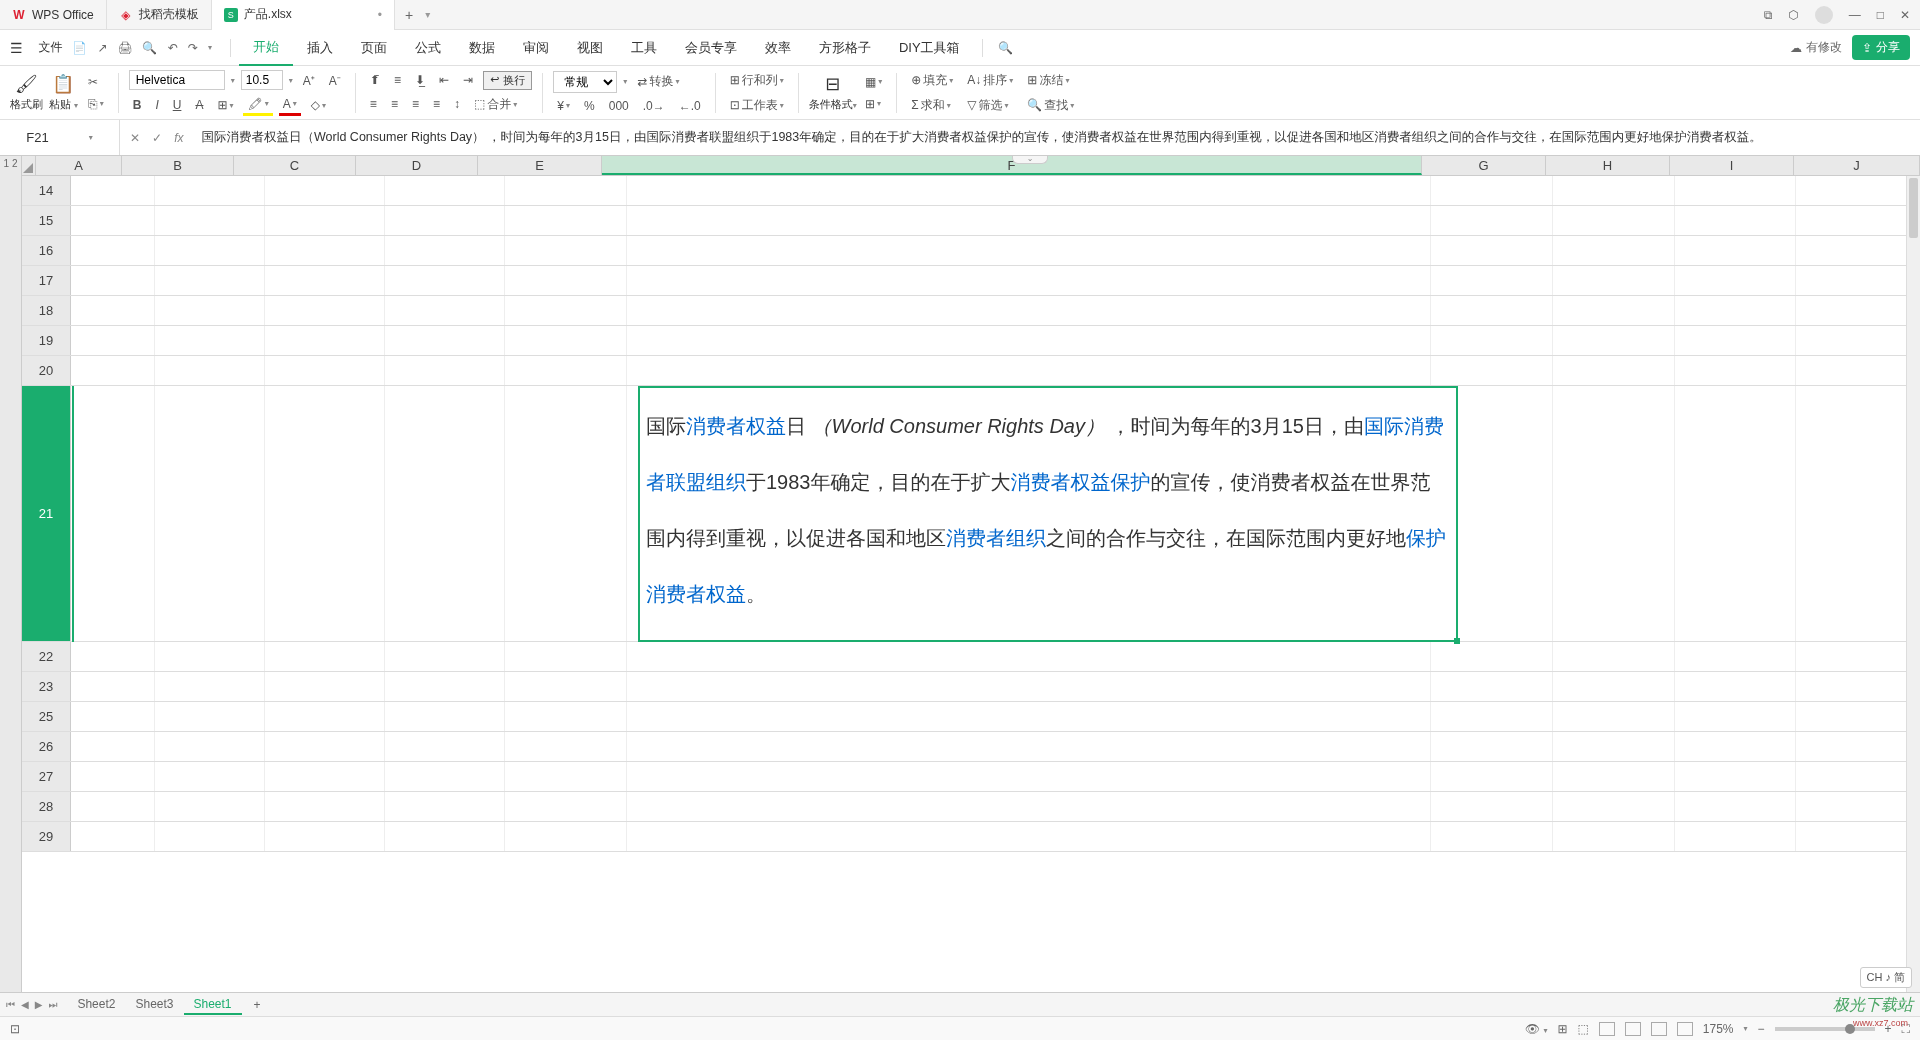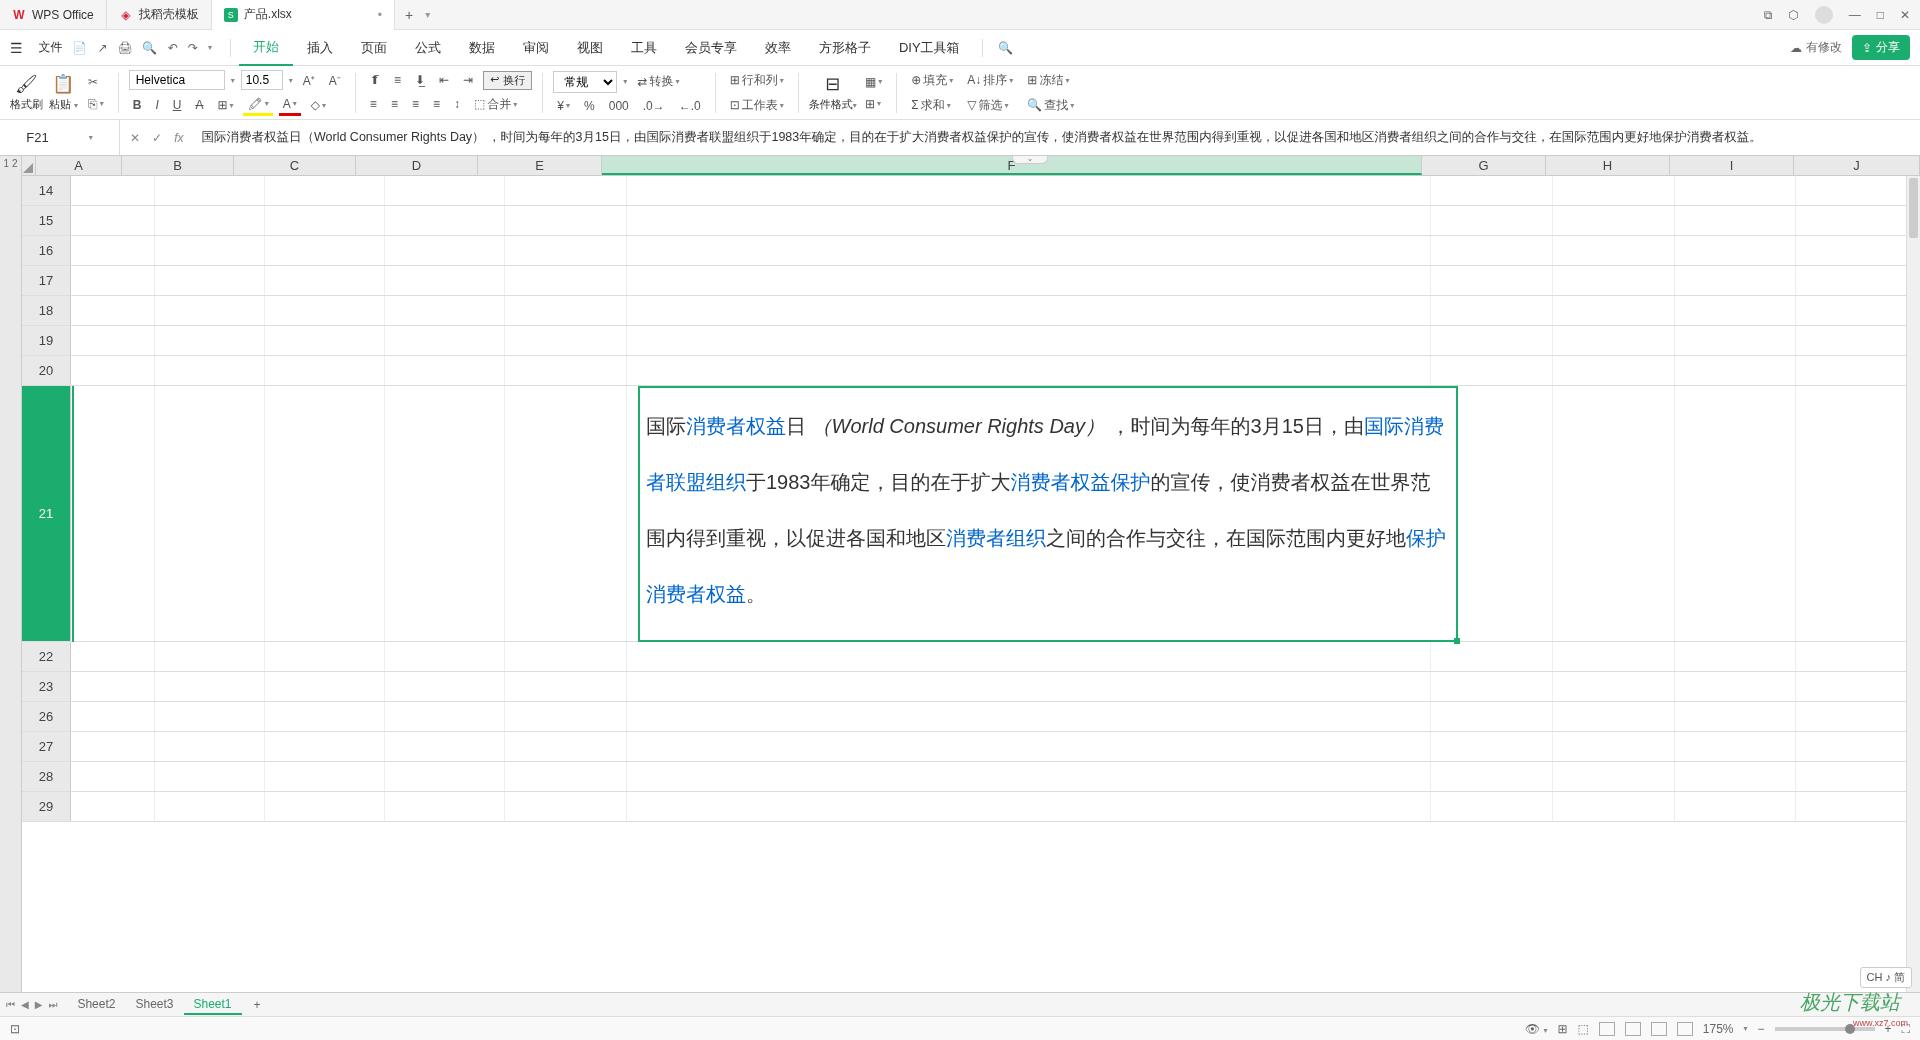--- a/index.html
+++ b/index.html
@@ -79,21 +79,21 @@
 
 
 .status-bar { height: 24px; display: flex; align-items: center; padding: 0 10px; gap: 12px; border-top: 1px solid #ddd; background: #f9f9f9; font-size: 12px; color: #666; }
 .status-right { margin-left: auto; display: flex; align-items: center; gap: 10px; }
 .zoom-slider { width: 100px; height: 4px; background: #ccc; position: relative; }
 .zoom-slider::after { content:''; position:absolute; left:70%; top:-3px; width:10px; height:10px; background:#888; border-radius:50%; }
 .view-btn { width:16px; height:14px; border:1px solid #aaa; }
 
 
 .ime-badge { position:absolute; right:8px; bottom:52px; background:#fff; border:1px solid #ccc; padding:2px 6px; font-size:11px; border-radius:3px; color:#555; }
-.watermark { position:absolute; right:20px; bottom:24px; font-size:20px; color:#4aa564; font-style:italic; }
+.watermark { position:absolute; right:7px; bottom:24px; font-size:16px; color:#4aa564; font-style:italic; }
 .watermark2 { position:absolute; right:12px; bottom:12px; font-size:9px; color:#b44; }
 
 .vscroll { position:absolute; right:0; top:20px; bottom:0; width:14px; background:#f0f0f0; border-left:1px solid #ddd; }
 .vscroll-thumb { position:absolute; top:2px; left:2px; right:2px; height:60px; background:#ccc; border-radius:2px; }
 </style>
 </head>
 <body>
 
 <div class="title-bar">
   <div class="tab">
@@ -434,20 +434,33 @@
           <div class="cell" style="width: 122px;"></div>
           <div class="cell" style="width: 122px;"></div>
           <div class="cell" style="width: 124px;"></div>
           <div class="cell" style="width: 820px;"></div>
           <div class="cell" style="width: 124px;"></div>
           <div class="cell" style="width: 124px;"></div>
           <div class="cell" style="width: 124px;"></div>
           <div class="cell" style="width: 126px;"></div>
         </div>
         <div class="row" style="height: 30px;">
+          <div class="row-h">25</div>
+          <div class="cell" style="width: 86px;"></div>
+          <div class="cell" style="width: 112px;"></div>
+          <div class="cell" style="width: 122px;"></div>
+          <div class="cell" style="width: 122px;"></div>
+          <div class="cell" style="width: 124px;"></div>
+          <div class="cell" style="width: 820px;"></div>
+          <div class="cell" style="width: 124px;"></div>
+          <div class="cell" style="width: 124px;"></div>
+          <div class="cell" style="width: 124px;"></div>
+          <div class="cell" style="width: 126px;"></div>
+        </div>
+        <div class="row" style="height: 30px;">
           <div class="row-h">26</div>
           <div class="cell" style="width: 86px;"></div>
           <div class="cell" style="width: 112px;"></div>
           <div class="cell" style="width: 122px;"></div>
           <div class="cell" style="width: 122px;"></div>
           <div class="cell" style="width: 124px;"></div>
           <div class="cell" style="width: 820px;"></div>
           <div class="cell" style="width: 124px;"></div>
           <div class="cell" style="width: 124px;"></div>
           <div class="cell" style="width: 124px;"></div>

